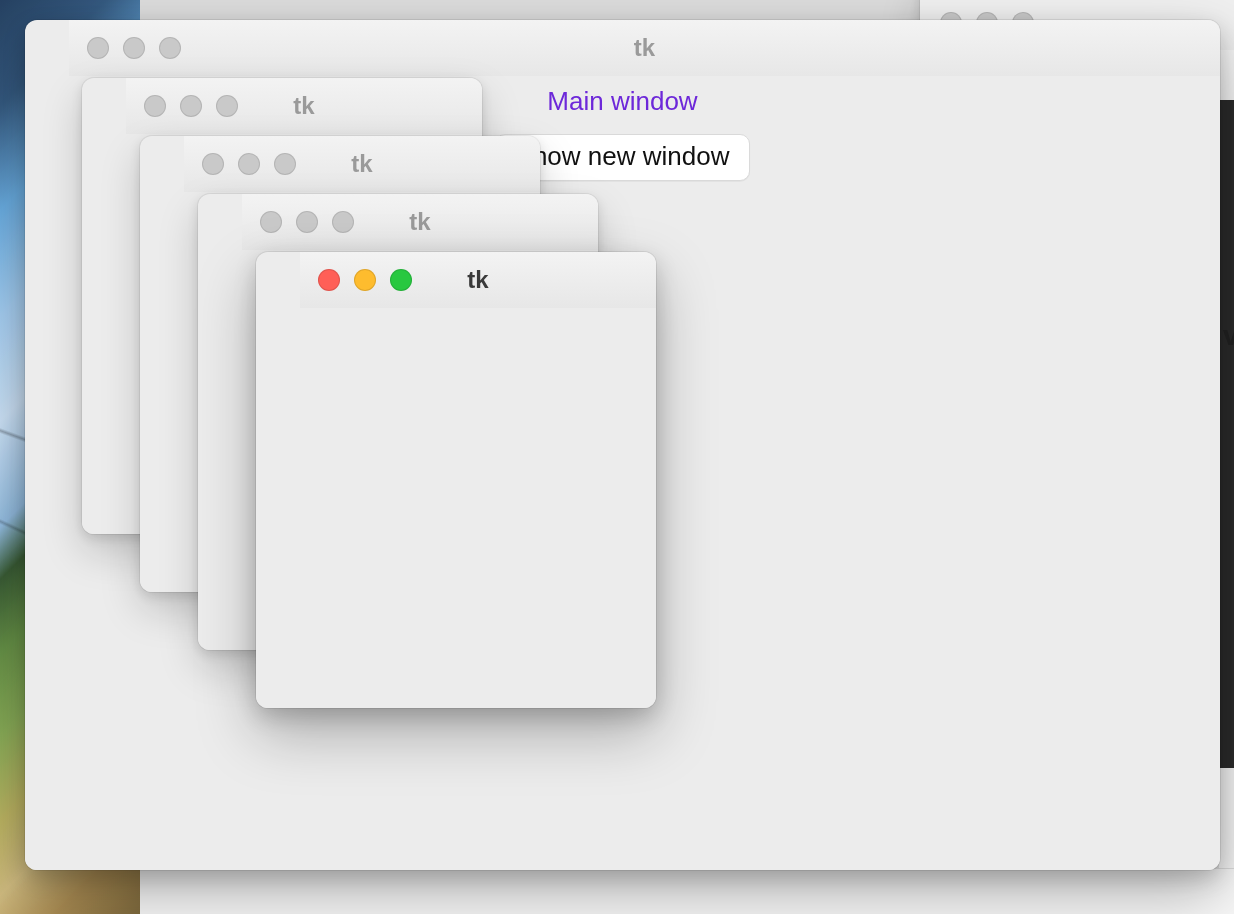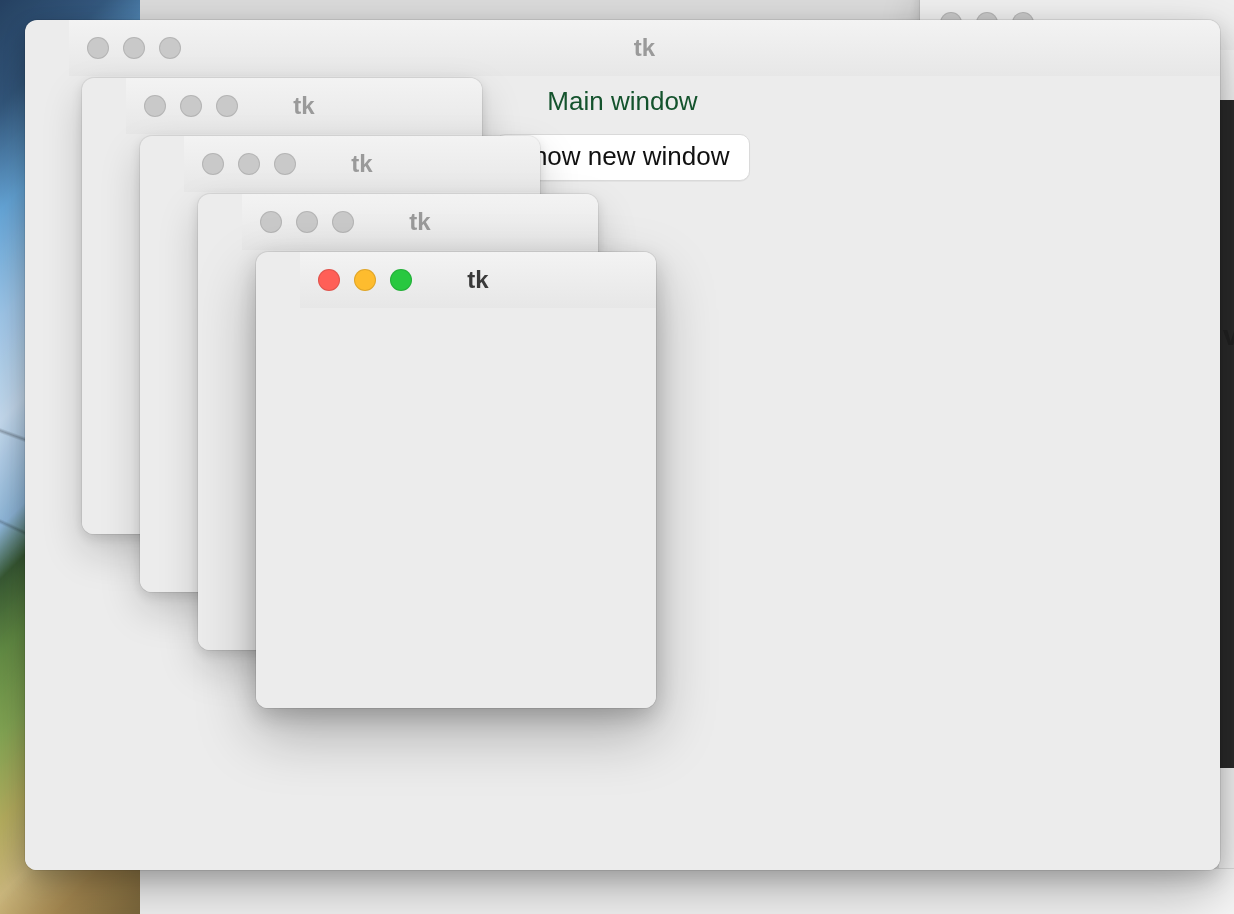--- a/index.html
+++ b/index.html
@@ -102,21 +102,21 @@
     top:56px; bottom:0;
     background:#ececec;
   }
 
   
   .main-label {
     position:absolute;
     top:10px; left:50%;
     transform:translateX(-50%);
     font-size:26px;
-    color:#14532d;
+    color:#6d28d9;
   }
   .main-button {
     position:absolute;
     top:58px; left:50%;
     transform:translateX(-50%);
     font-size:26px;
     color:#111;
     background:#ffffff;
     border:1px solid #d9d9d9;
     border-radius:10px;

